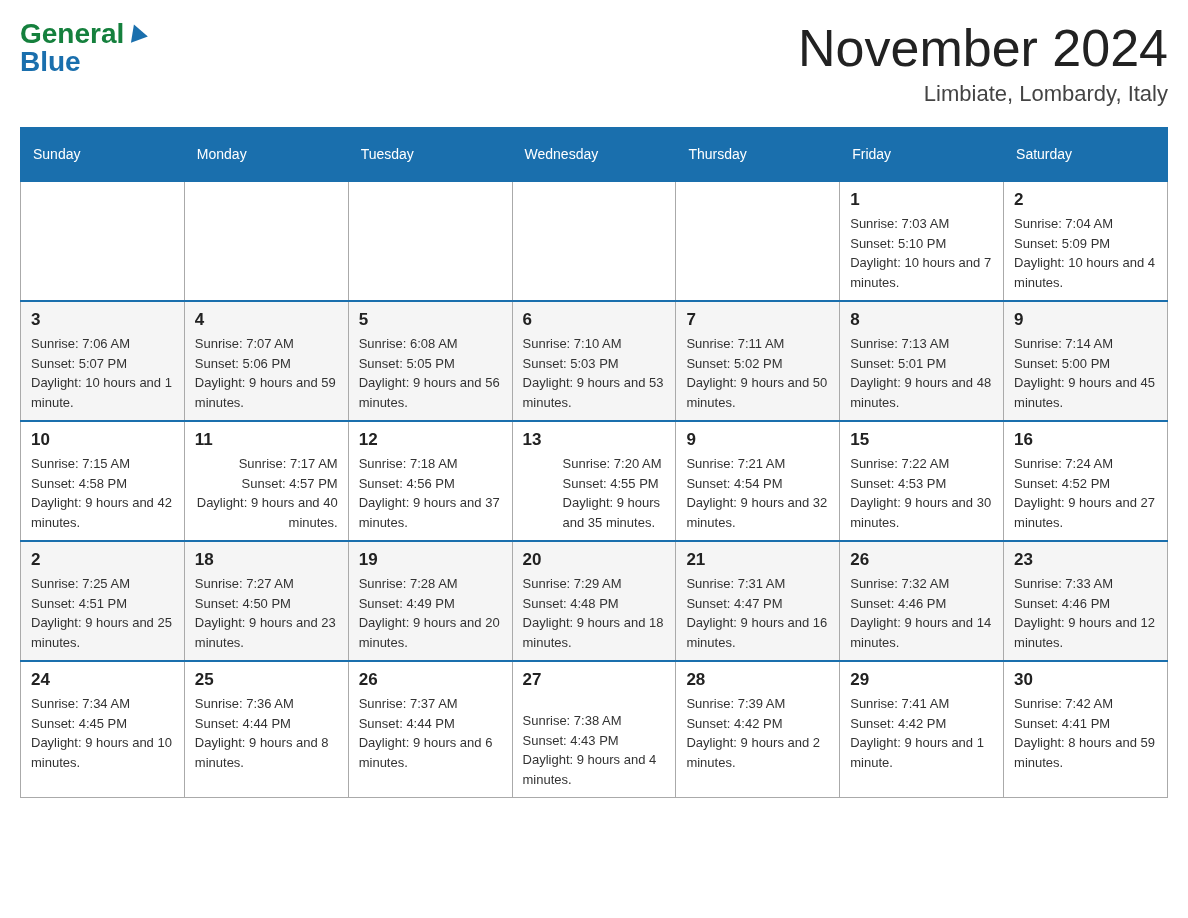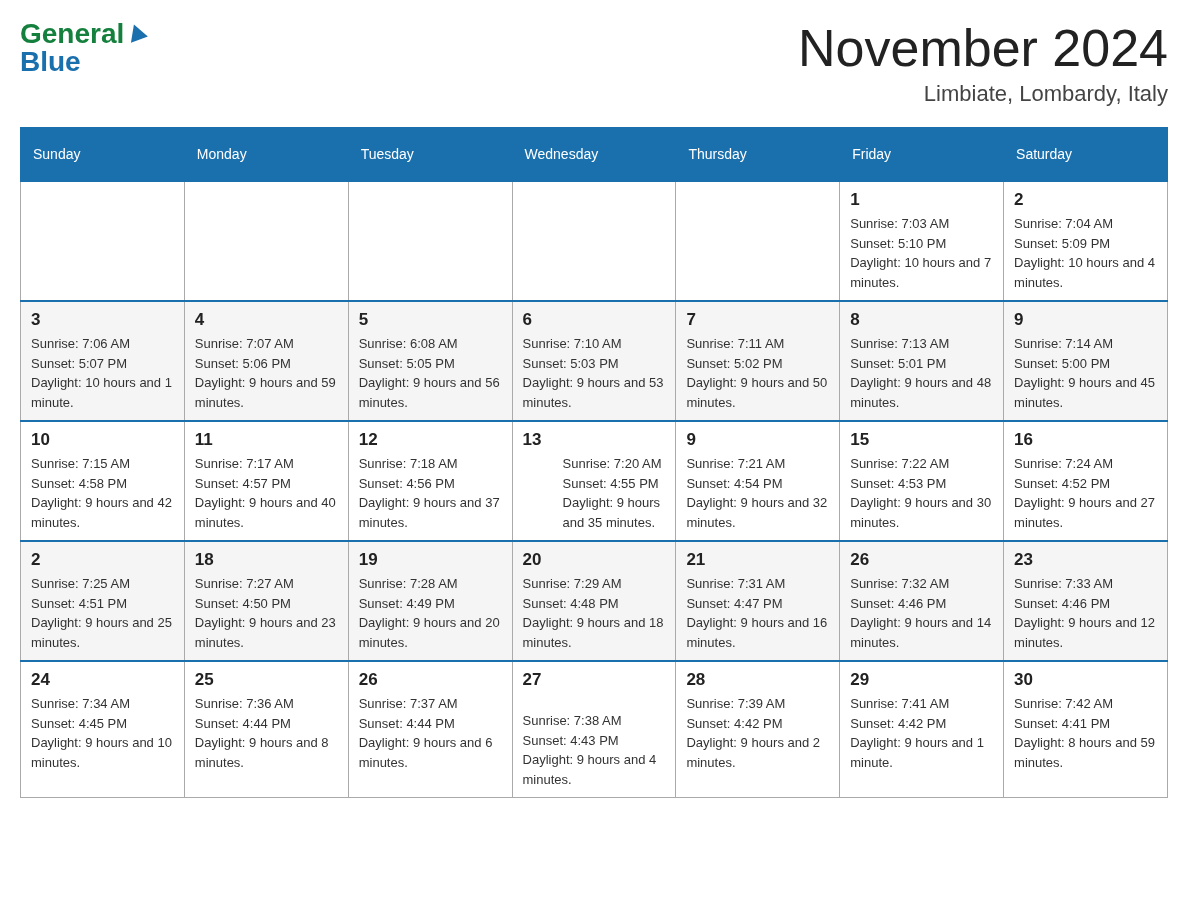--- a/index.html
+++ b/index.html
@@ -189,21 +189,21 @@
       </tr>
       <tr class="row-separator">
         <td style="height: 120px;">
           <div class="day-number">10</div>
           <div class="day-info" style="white-space: pre-line;">Sunrise: 7:15 AM
 Sunset: 4:58 PM
 Daylight: 9 hours and 42 minutes.</div>
         </td>
         <td style="height: 120px;">
           <div class="day-number">11</div>
-          <div class="day-info" style="white-space: pre-line;">Sunrise: 7:17 AM
+          <div class="day-info" style="white-space: pre-line; text-align: right;">Sunrise: 7:17 AM
 Sunset: 4:57 PM
 Daylight: 9 hours and 40 minutes.</div>
         </td>
         <td style="height: 120px;">
           <div class="day-number">12</div>
           <div class="day-info" style="white-space: pre-line;">Sunrise: 7:18 AM
 Sunset: 4:56 PM
 Daylight: 9 hours and 37 minutes.</div>
         </td>
         <td style="height: 120px;">

